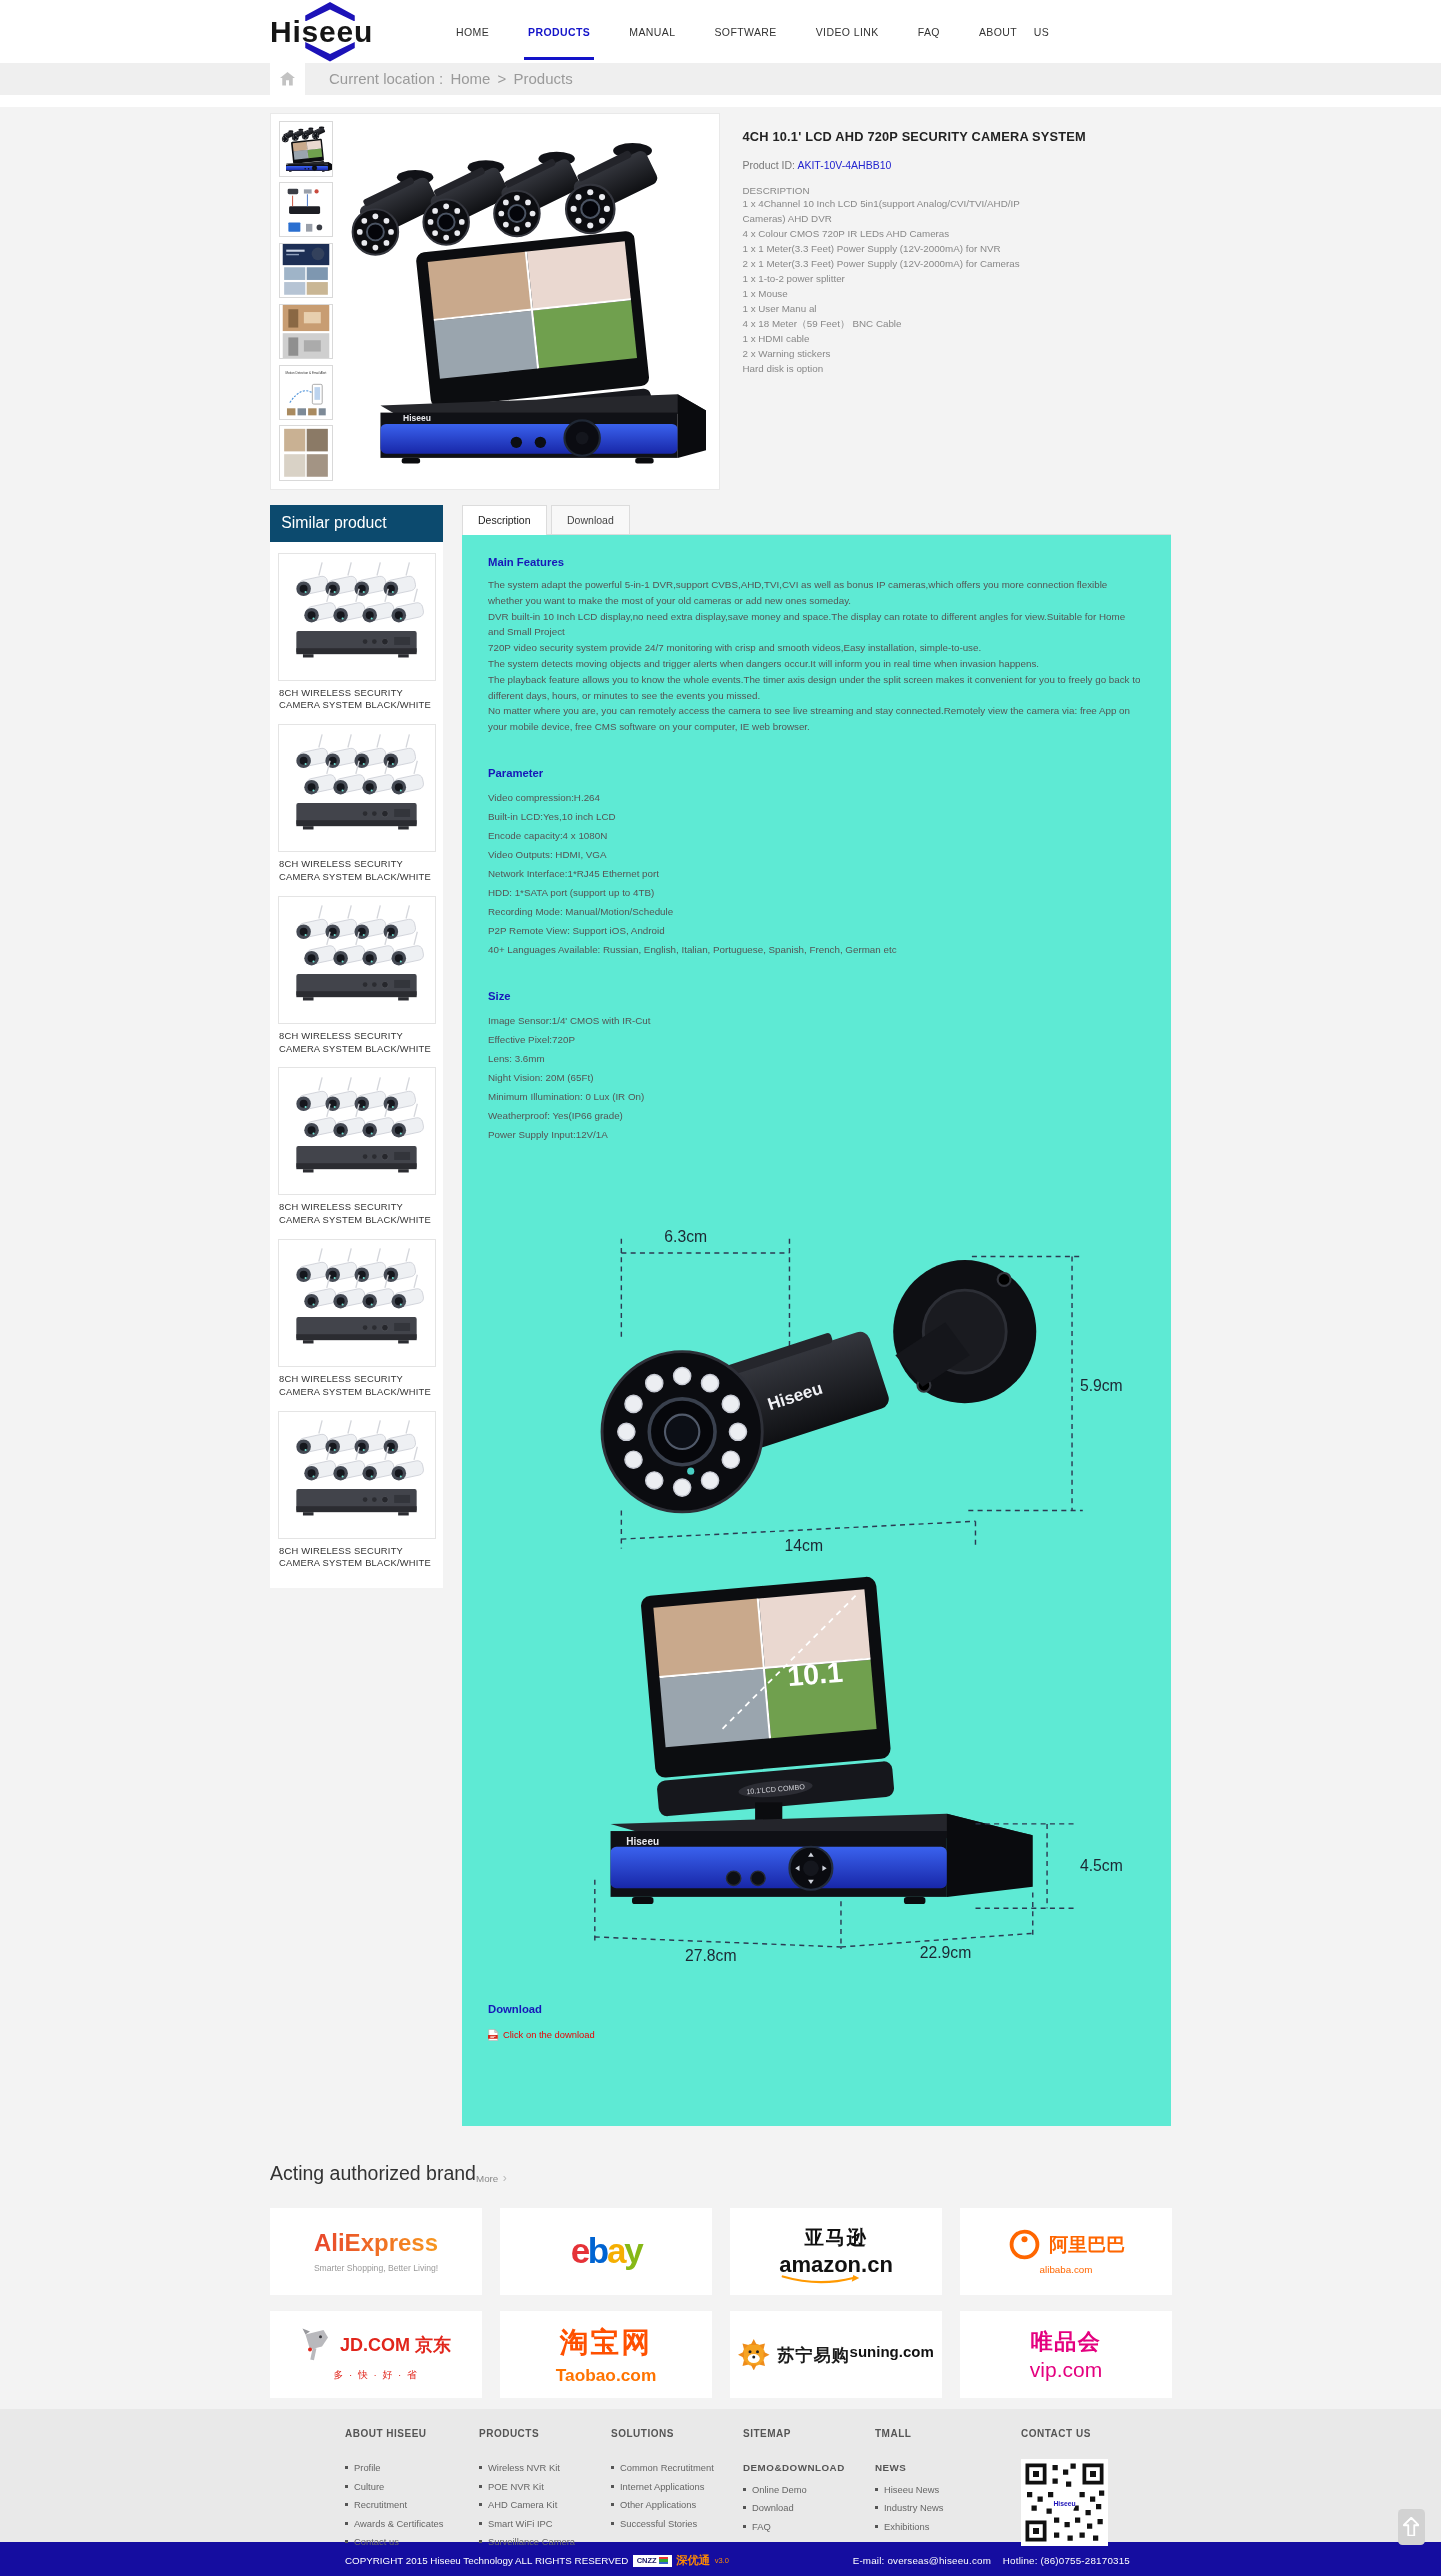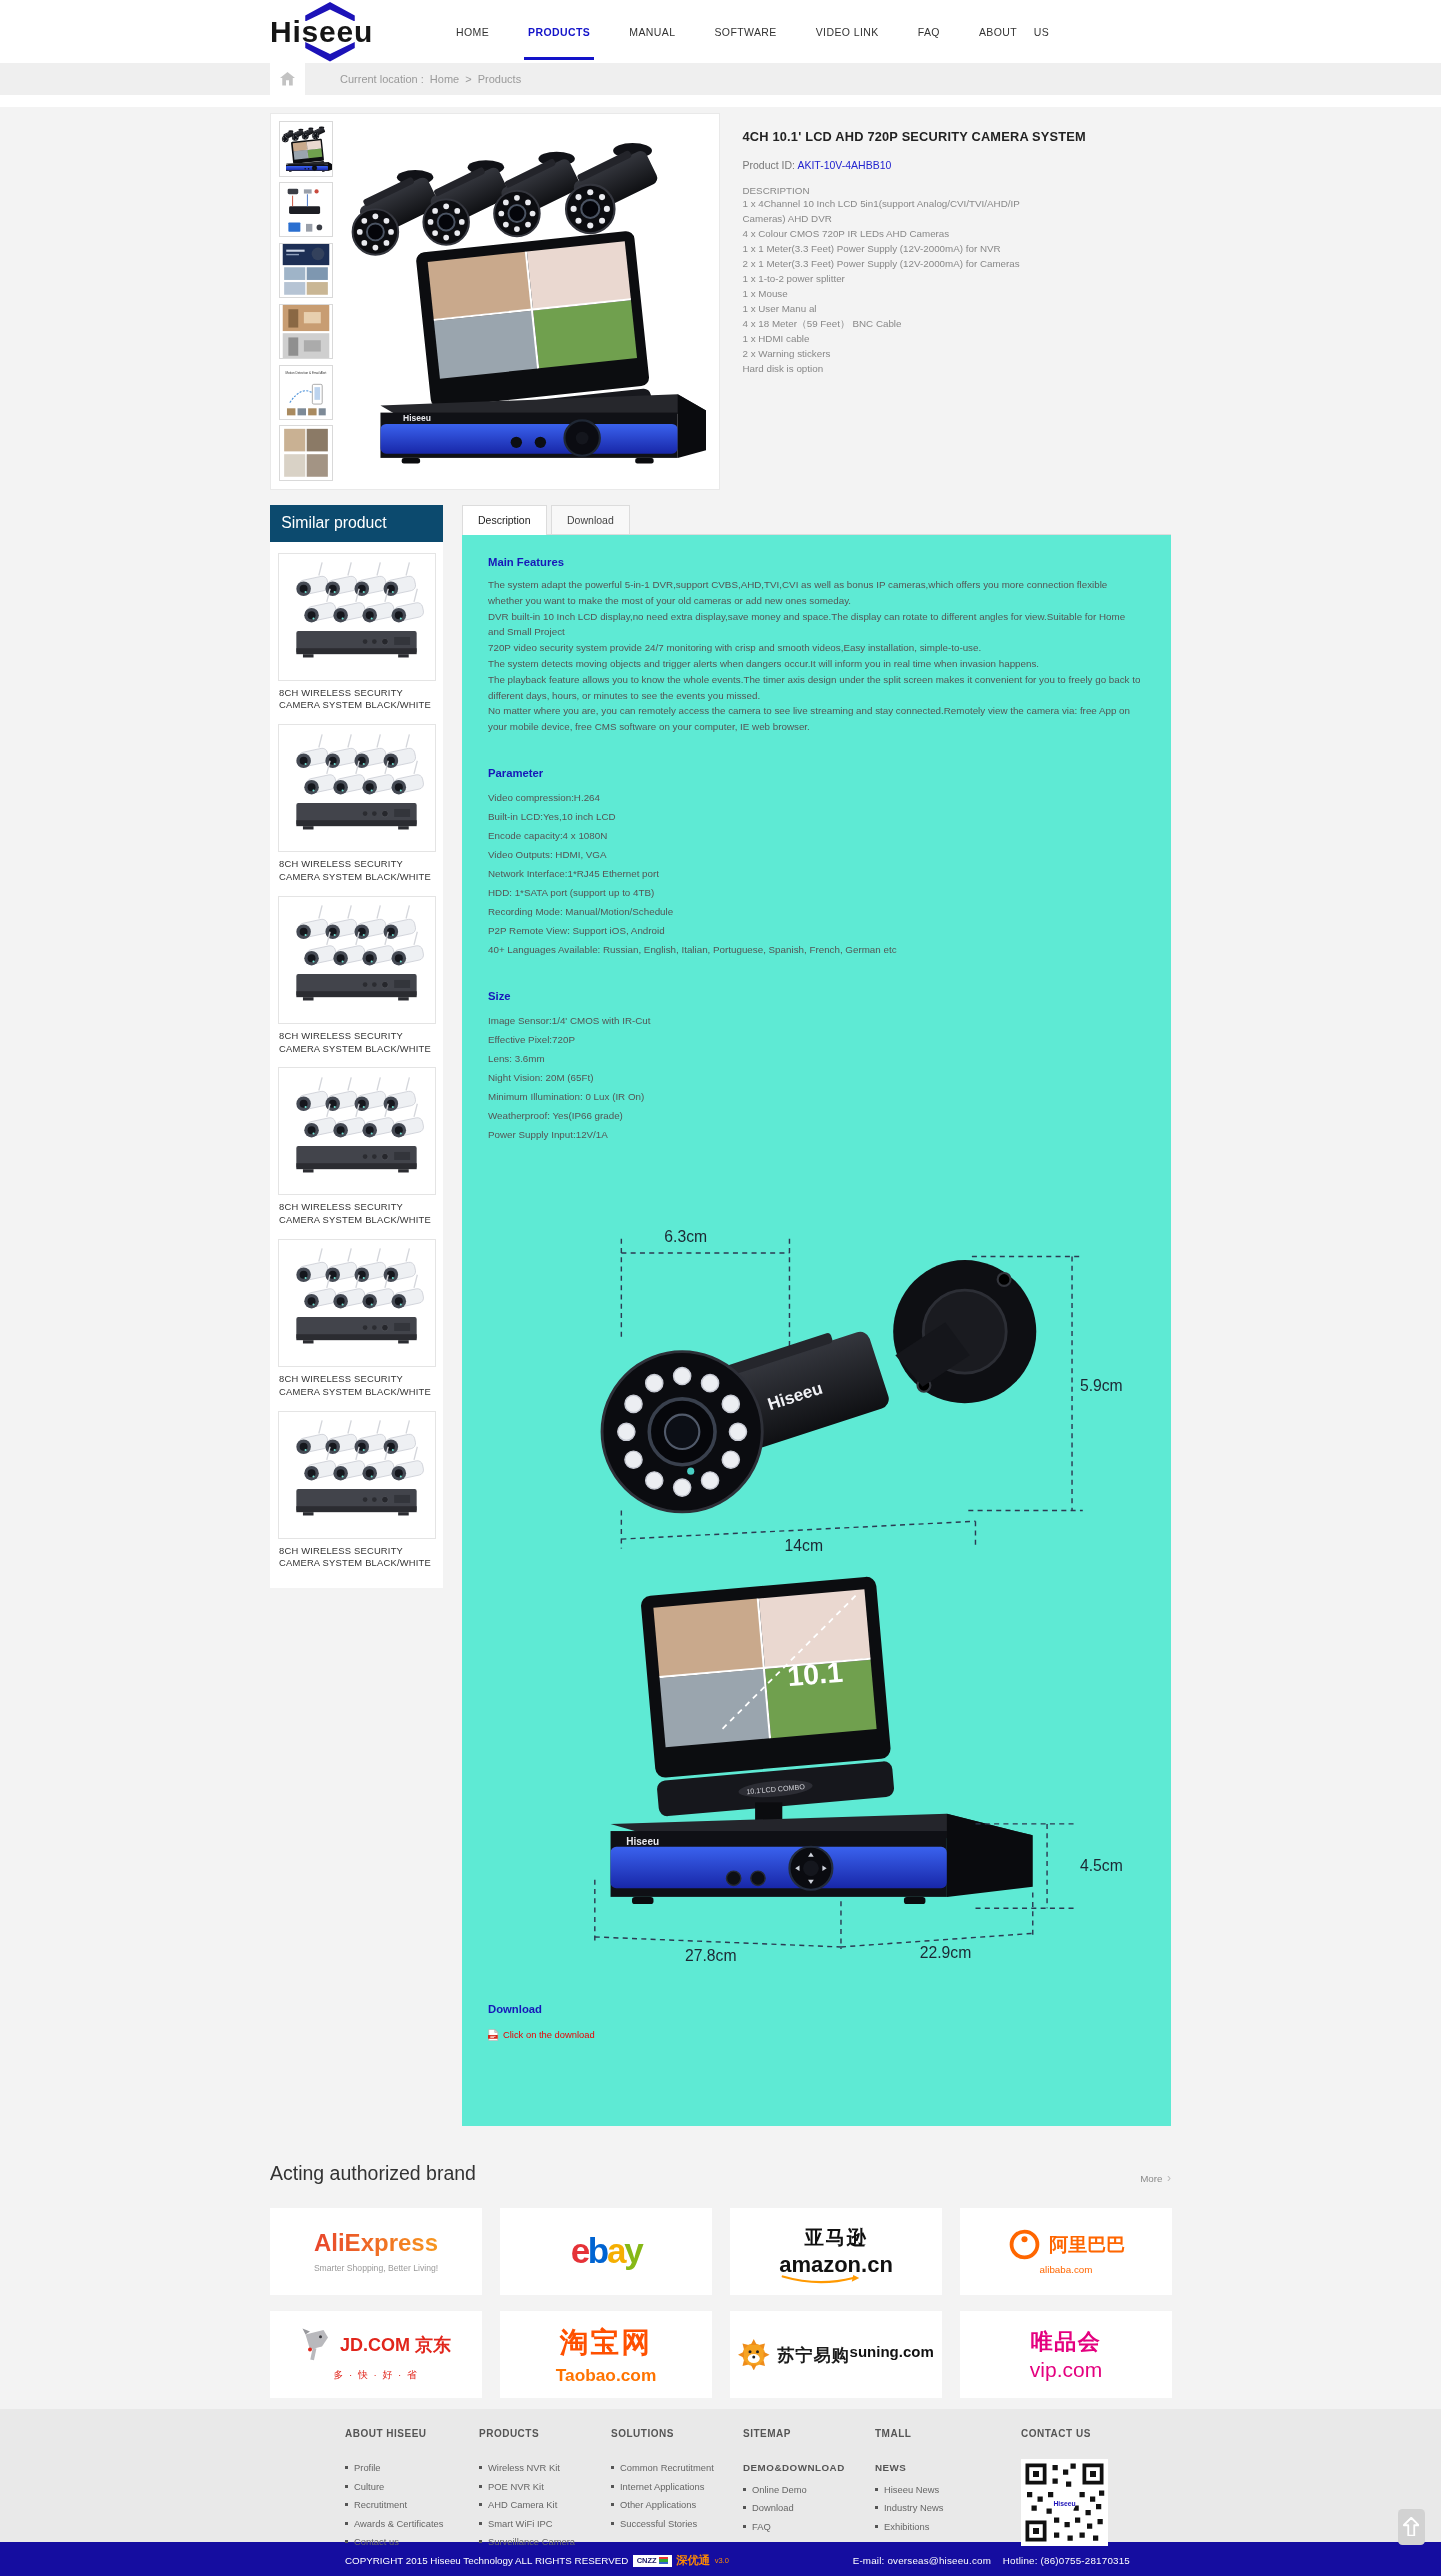--- a/index.html
+++ b/index.html
@@ -20,21 +20,21 @@
   .nav{display:flex;margin-left:66px}
   .nav-item{position:relative;padding:24px 0;margin-right:39px;font-size:10.5px;color:#333;letter-spacing:0.4px;cursor:pointer;white-space:nowrap}
   .nav-item.active{color:#1313c9;font-weight:bold}
   .nav-item.active::after{content:"";position:absolute;left:-3.8px;right:-3.8px;bottom:1.5px;height:3px;background:#1313c9}
   .nav-item.wide{word-spacing:13.5px}
 
   
   .crumb-bar{height:31.5px;background:#efefef}
   .crumb-inner{width:901px;margin:0 auto;height:31.5px;display:flex;align-items:center}
   .crumb-homebox{width:35px;height:31.5px;background:#fff;display:flex;align-items:center;justify-content:center}
-  .crumb-text{margin-left:35px;font-size:11px;color:#9a9a9a}
+  .crumb-text{margin-left:24px;font-size:15px;color:#9a9a9a}
   .crumb-text a{color:#9a9a9a;text-decoration:none;margin:0 3px;cursor:pointer}
   .white-gap{height:12px;background:#fff}
 
   
   .main-bg{background:#f3f3f3;padding:6px 0 10.5px}
 
   
   .product-top{display:flex}
   .gallery-panel{width:450px;height:377px;background:#fff;border:0.8px solid #e9e9e9;display:flex;padding:7.5px;flex-shrink:0}
   .thumb-rail{width:54px;display:flex;flex-direction:column;gap:5.3px}
@@ -70,21 +70,21 @@
   .pline{font-size:9.8px;color:#555;line-height:19px}
   .figure{display:block;margin:41px auto 7.5px}
   .figure2{display:block;margin:15px auto 0}
   svg text{font-family:"Liberation Sans",sans-serif}
   .dl-head{margin-top:41px}
   .dl-link{margin-top:13.5px;display:flex;align-items:center;font-size:9.4px;color:#ee0000;cursor:pointer}
   .dl-link svg{margin-right:4.5px}
 
   
   .brands{margin-top:36px}
-  .brands-head{display:flex;justify-content:space-between;align-items:flex-end}
+  .brands-head{display:flex;align-items:flex-end}
   .brands-title{font-size:19.5px;color:#333;font-weight:400}
   .more-link{font-size:9.8px;color:#8a8a8a;cursor:pointer;display:flex;align-items:center;gap:4.5px}
   .more-chev{color:#bbb;font-size:12px}
   .brand-grid{margin-top:22.5px;display:grid;grid-template-columns:repeat(4,212px);gap:16.5px 18px}
   .brand-card{background:#fff;height:87px;display:flex;flex-direction:column;align-items:center;justify-content:center;cursor:pointer;overflow:hidden}
   .b-ali-name{font-size:24px;font-weight:bold;background:linear-gradient(90deg,#e8452c,#f7971e);-webkit-background-clip:text;background-clip:text;color:transparent}
   .b-ali-tag{font-size:8.6px;color:#9a9a9a;margin-top:6px}
   .b-ebay{font-size:35px;font-weight:bold;letter-spacing:-2.3px}
   .b-ebay .l0{color:#e53238}.b-ebay .l1{color:#0064d2}.b-ebay .l2{color:#f5af02}.b-ebay .l3{color:#86b817}
   .b-cn{font-size:19.5px;color:#111;font-weight:bold;letter-spacing:1.5px}

